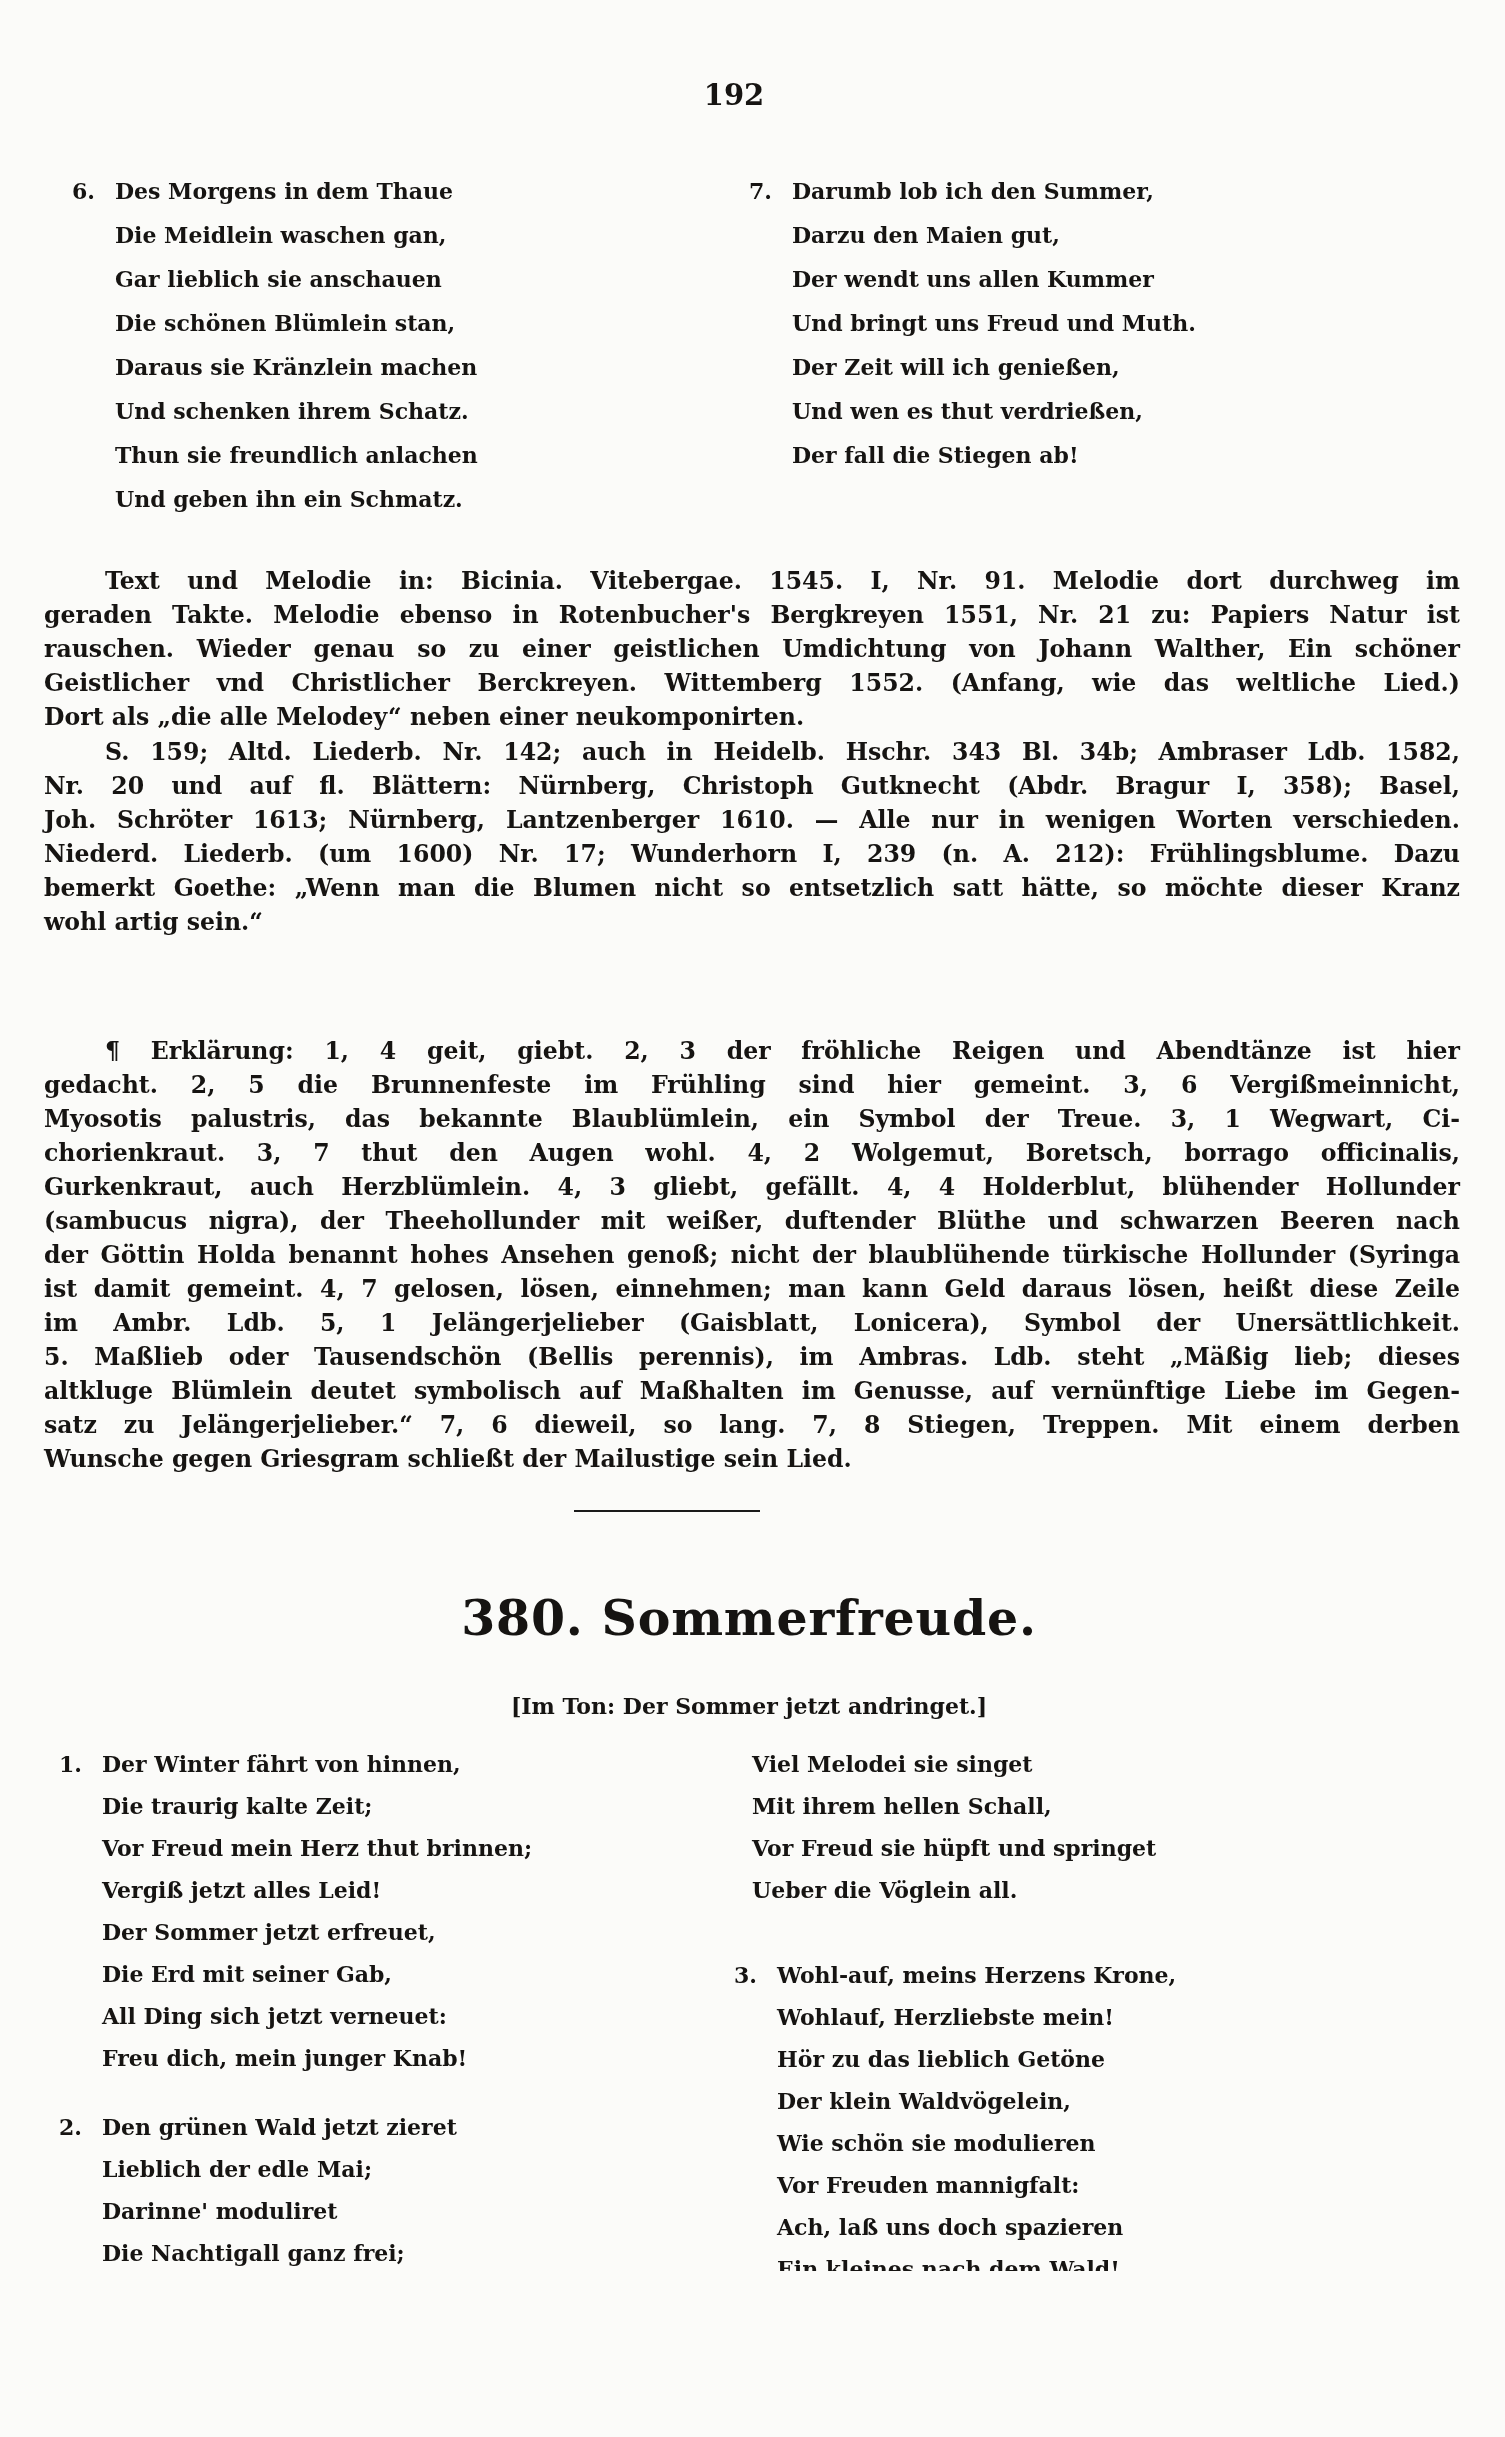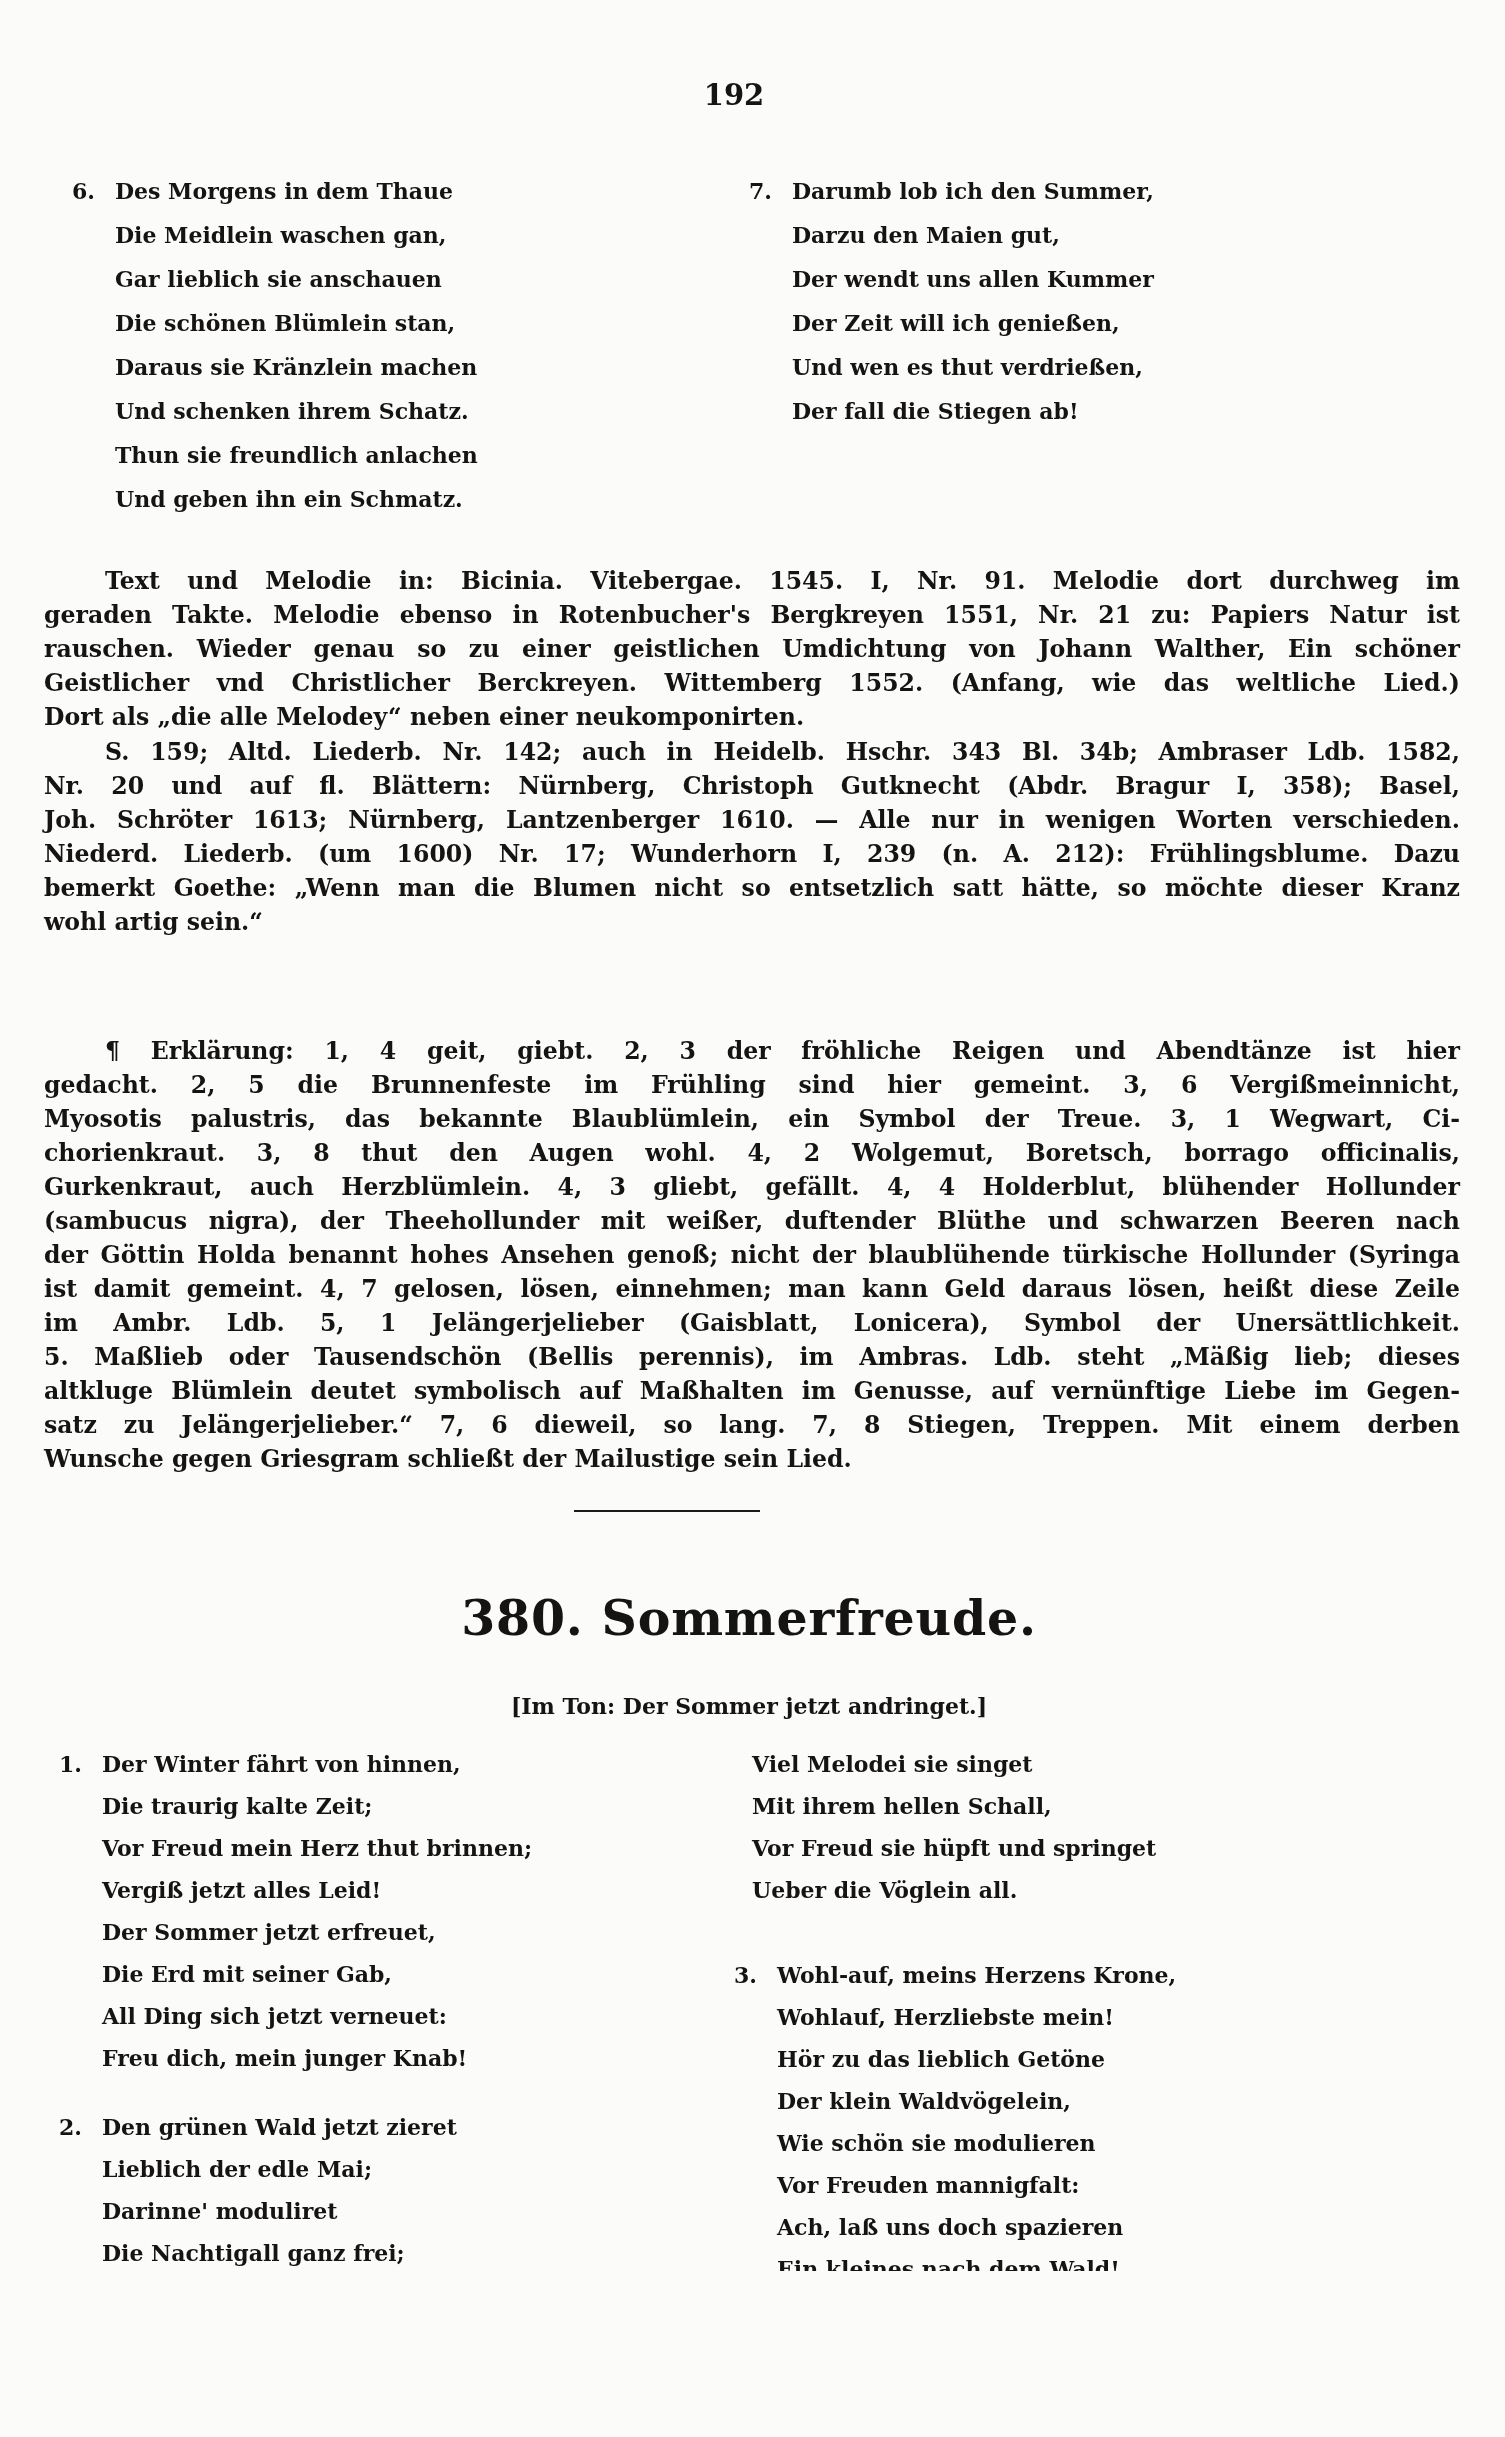--- a/index.html
+++ b/index.html
@@ -70,20 +70,21 @@
         <div class="vline">Und geben ihn ein Schmatz.</div>
       </div>
   </div>
 
   <div class="stanza" style="left:749px; top:169px;">
     <span class="vnum">7.</span>
     <div class="vlines">
         <div class="vline">Darumb lob ich den Summer,</div>
         <div class="vline">Darzu den Maien gut,</div>
         <div class="vline">Der wendt uns allen Kummer</div>
+        <div class="vline">Und bringt uns Freud und Muth.</div>
         <div class="vline">Der Zeit will ich genießen,</div>
         <div class="vline">Und wen es thut verdrießen,</div>
         <div class="vline">Der fall die Stiegen ab!</div>
       </div>
   </div>
 
   <div class="para" style="top:564px;">
       <div class="jline">Text und Melodie in: Bicinia. Vitebergae. 1545. I, Nr. 91. Melodie dort durchweg im</div>
       <div class="jline">geraden Takte. Melodie ebenso in Rotenbucher's Bergkreyen 1551, Nr. 21 zu: Papiers Natur ist</div>
       <div class="jline">rauschen. Wieder genau so zu einer geistlichen Umdichtung von Johann Walther, Ein schöner</div>
@@ -97,21 +98,21 @@
       <div class="jline">Joh. Schröter 1613; Nürnberg, Lantzenberger 1610. — Alle nur in wenigen Worten verschieden.</div>
       <div class="jline">Niederd. Liederb. (um 1600) Nr. 17; Wunderhorn I, 239 (n. A. 212): Frühlingsblume. Dazu</div>
       <div class="jline">bemerkt Goethe: „Wenn man die Blumen nicht so entsetzlich satt hätte, so möchte dieser Kranz</div>
       <div class="jline">wohl artig sein.“</div>
     </div>
 
   <div class="para" style="top:1034px;">
       <div class="jline">¶  Erklärung:  1, 4 geit, giebt.  2, 3 der fröhliche Reigen und Abendtänze ist hier</div>
       <div class="jline">gedacht.  2, 5 die Brunnenfeste im Frühling sind hier gemeint.  3, 6 Vergißmeinnicht,</div>
       <div class="jline">Myosotis palustris, das bekannte Blaublümlein, ein Symbol der Treue.  3, 1 Wegwart, Ci-</div>
-      <div class="jline">chorienkraut.  3, 8 thut den Augen wohl.  4, 2 Wolgemut, Boretsch, borrago officinalis,</div>
+      <div class="jline">chorienkraut.  3, 7 thut den Augen wohl.  4, 2 Wolgemut, Boretsch, borrago officinalis,</div>
       <div class="jline">Gurkenkraut, auch Herzblümlein.  4, 3 gliebt, gefällt.  4, 4 Holderblut, blühender Hollunder</div>
       <div class="jline">(sambucus nigra), der Theehollunder mit weißer, duftender Blüthe und schwarzen Beeren nach</div>
       <div class="jline">der Göttin Holda benannt hohes Ansehen genoß; nicht der blaublühende türkische Hollunder (Syringa</div>
       <div class="jline">ist damit gemeint.  4, 7 gelosen, lösen, einnehmen; man kann Geld daraus lösen, heißt diese Zeile</div>
       <div class="jline">im Ambr. Ldb.  5, 1 Jelängerjelieber (Gaisblatt, Lonicera), Symbol der Unersättlichkeit.</div>
       <div class="jline">5. Maßlieb oder Tausendschön (Bellis perennis), im Ambras. Ldb. steht „Mäßig lieb; dieses</div>
       <div class="jline">altkluge Blümlein deutet symbolisch auf Maßhalten im Genusse, auf vernünftige Liebe im Gegen-</div>
       <div class="jline">satz zu Jelängerjelieber.“  7, 6 dieweil, so lang.  7, 8 Stiegen, Treppen.  Mit einem derben</div>
       <div class="jline">Wunsche gegen Griesgram schließt der Mailustige sein Lied.</div>
     </div>

